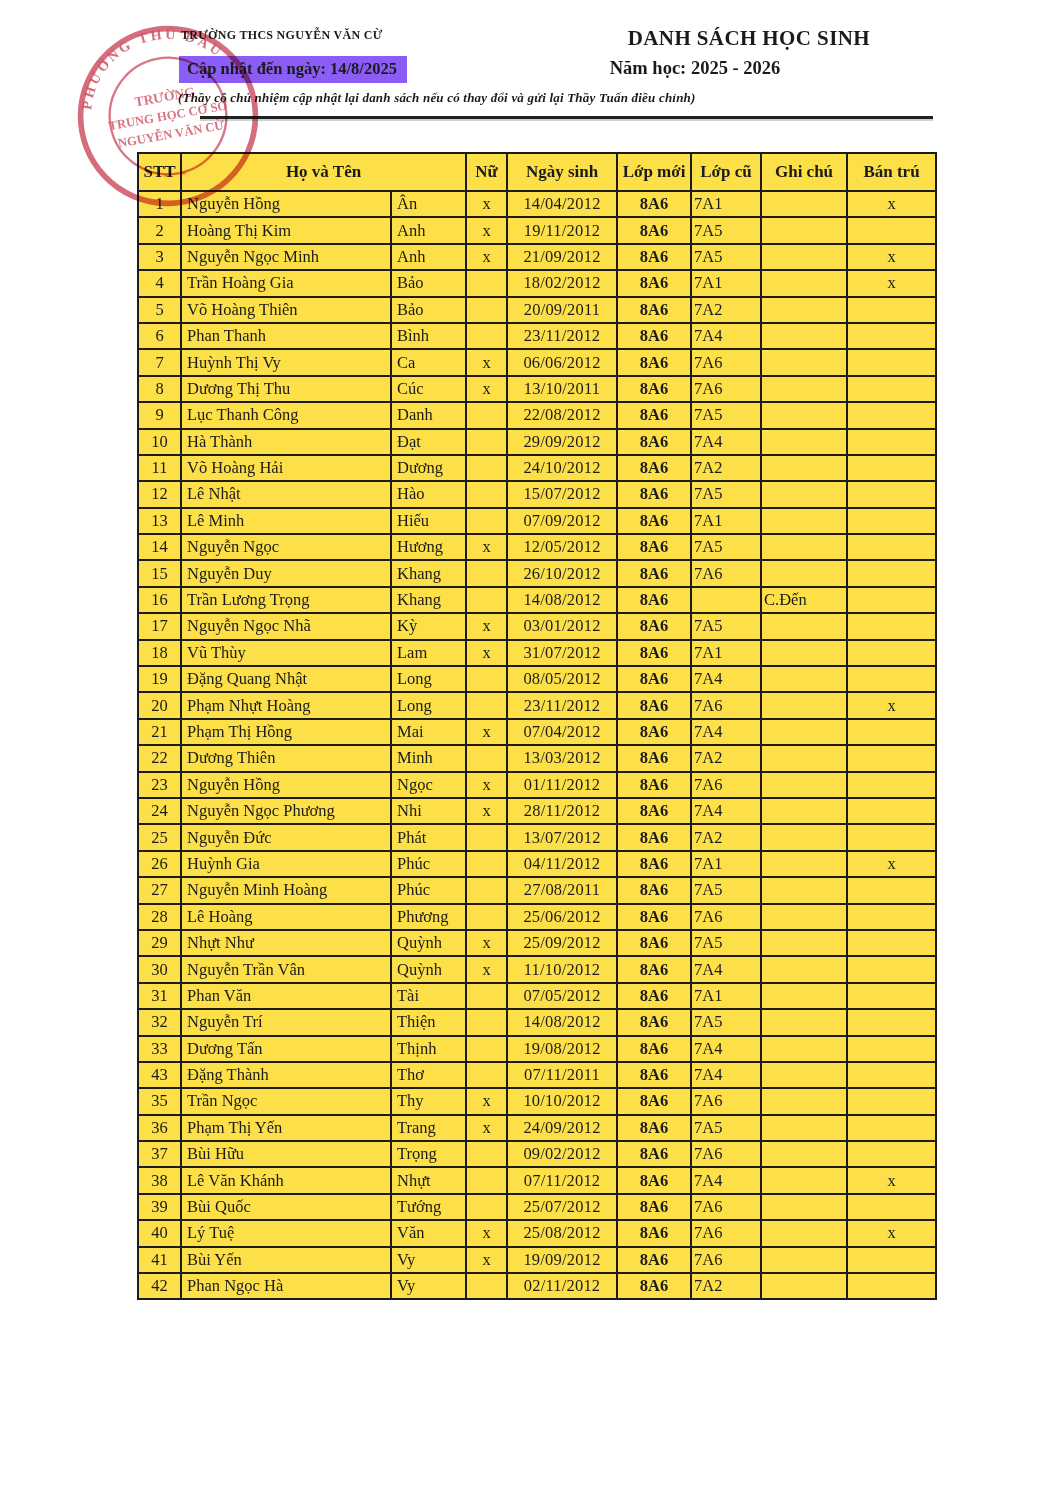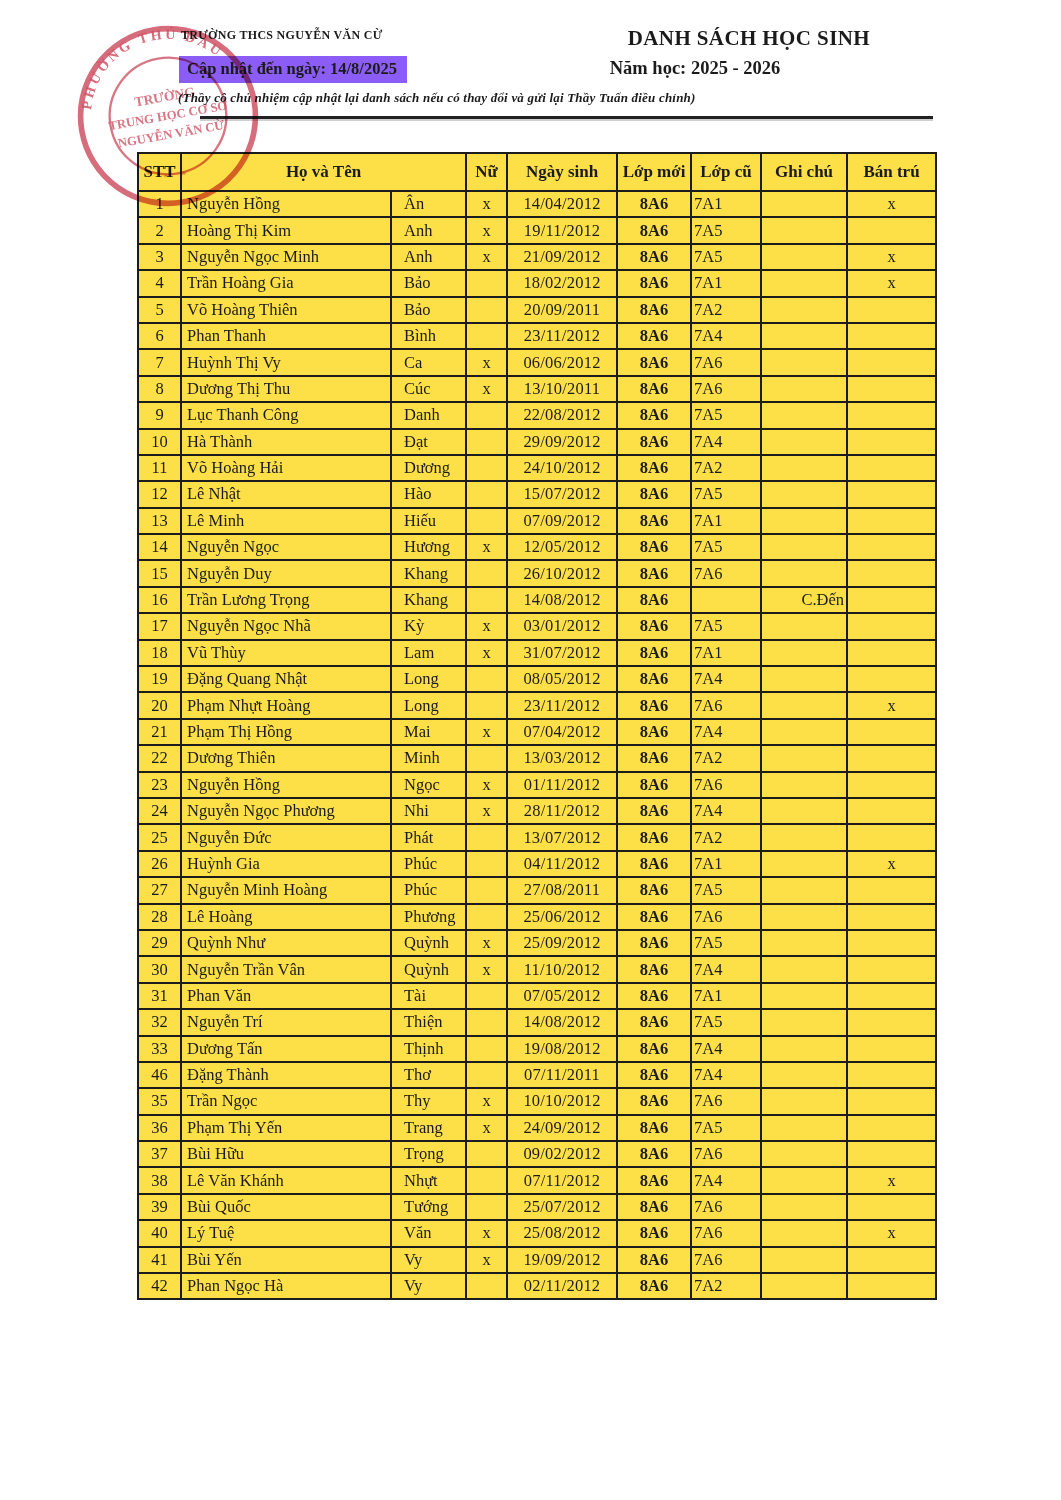--- a/index.html
+++ b/index.html
@@ -78,26 +78,26 @@
   }
   thead th{
     height:36px;
     font-weight:bold;
     text-align:center;
     font-size:17px;
   }
   tbody td{height:24.4px;}
   .c-stt{text-align:center;}
   .c-ho{text-align:left;padding-left:5px;}
-  .c-ten{text-align:left;padding-left:12px;}
+  .c-ten{text-align:left;padding-left:5px;}
   .c-nu{text-align:center;}
   .c-ns{text-align:center;letter-spacing:.2px;}
   .c-lm{text-align:center;font-weight:bold;}
   .c-lc{}
-  .c-gc{text-align:right;}
+  .c-gc{text-align:left;}
   .c-bt{text-align:center;}
 </style>
 </head>
 <body>
 
 <div class="page">
 
   <svg class="stamp" viewBox="0 0 200 200">
     <g fill="none" stroke="#c6344a">
       <circle cx="100" cy="100" r="93" stroke-width="6" opacity=".85"></circle>
@@ -456,21 +456,21 @@
             <td class="c-ten">Phương</td>
             <td class="c-nu"></td>
             <td class="c-ns">25/06/2012</td>
             <td class="c-lm">8A6</td>
             <td class="c-lc">7A6</td>
             <td class="c-gc"></td>
             <td class="c-bt"></td>
           </tr>
           <tr>
             <td class="c-stt">29</td>
-            <td class="c-ho">Quỳnh Như</td>
+            <td class="c-ho">Nhựt Như</td>
             <td class="c-ten">Quỳnh</td>
             <td class="c-nu">x</td>
             <td class="c-ns">25/09/2012</td>
             <td class="c-lm">8A6</td>
             <td class="c-lc">7A5</td>
             <td class="c-gc"></td>
             <td class="c-bt"></td>
           </tr>
           <tr>
             <td class="c-stt">30</td>
@@ -510,21 +510,21 @@
             <td class="c-ho">Dương Tấn</td>
             <td class="c-ten">Thịnh</td>
             <td class="c-nu"></td>
             <td class="c-ns">19/08/2012</td>
             <td class="c-lm">8A6</td>
             <td class="c-lc">7A4</td>
             <td class="c-gc"></td>
             <td class="c-bt"></td>
           </tr>
           <tr>
-            <td class="c-stt">46</td>
+            <td class="c-stt">43</td>
             <td class="c-ho">Đặng Thành</td>
             <td class="c-ten">Thơ</td>
             <td class="c-nu"></td>
             <td class="c-ns">07/11/2011</td>
             <td class="c-lm">8A6</td>
             <td class="c-lc">7A4</td>
             <td class="c-gc"></td>
             <td class="c-bt"></td>
           </tr>
           <tr>

